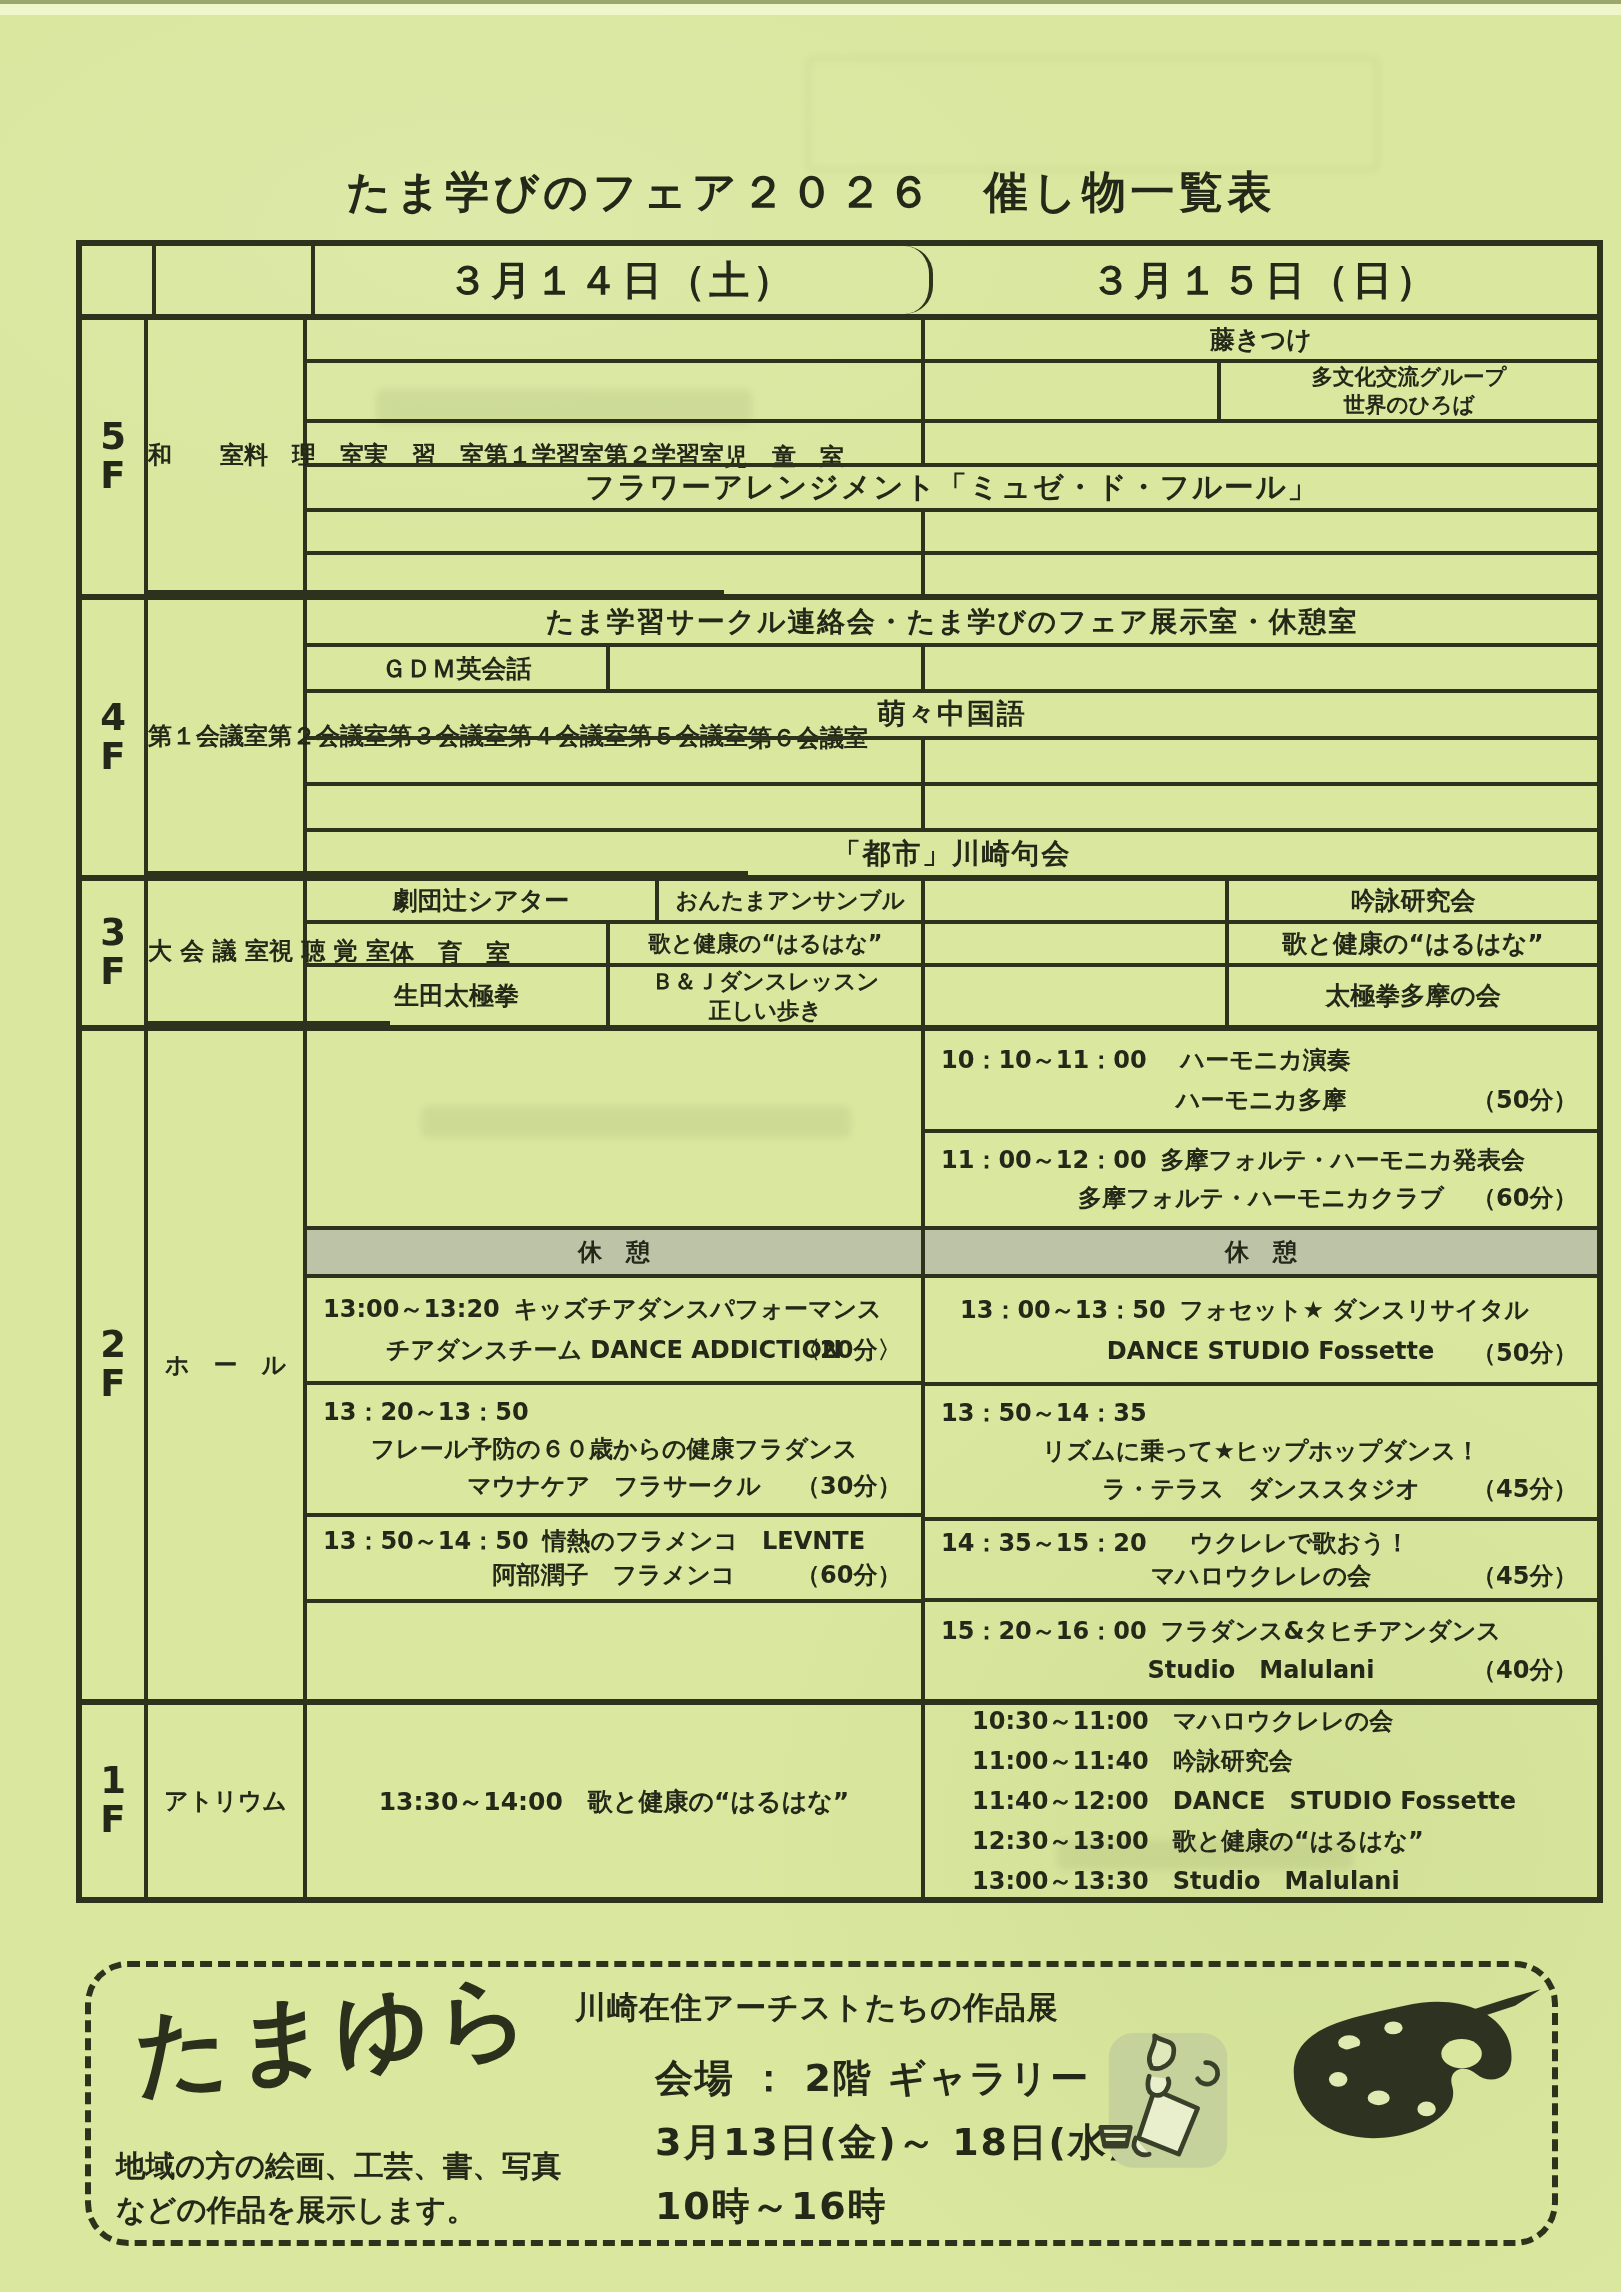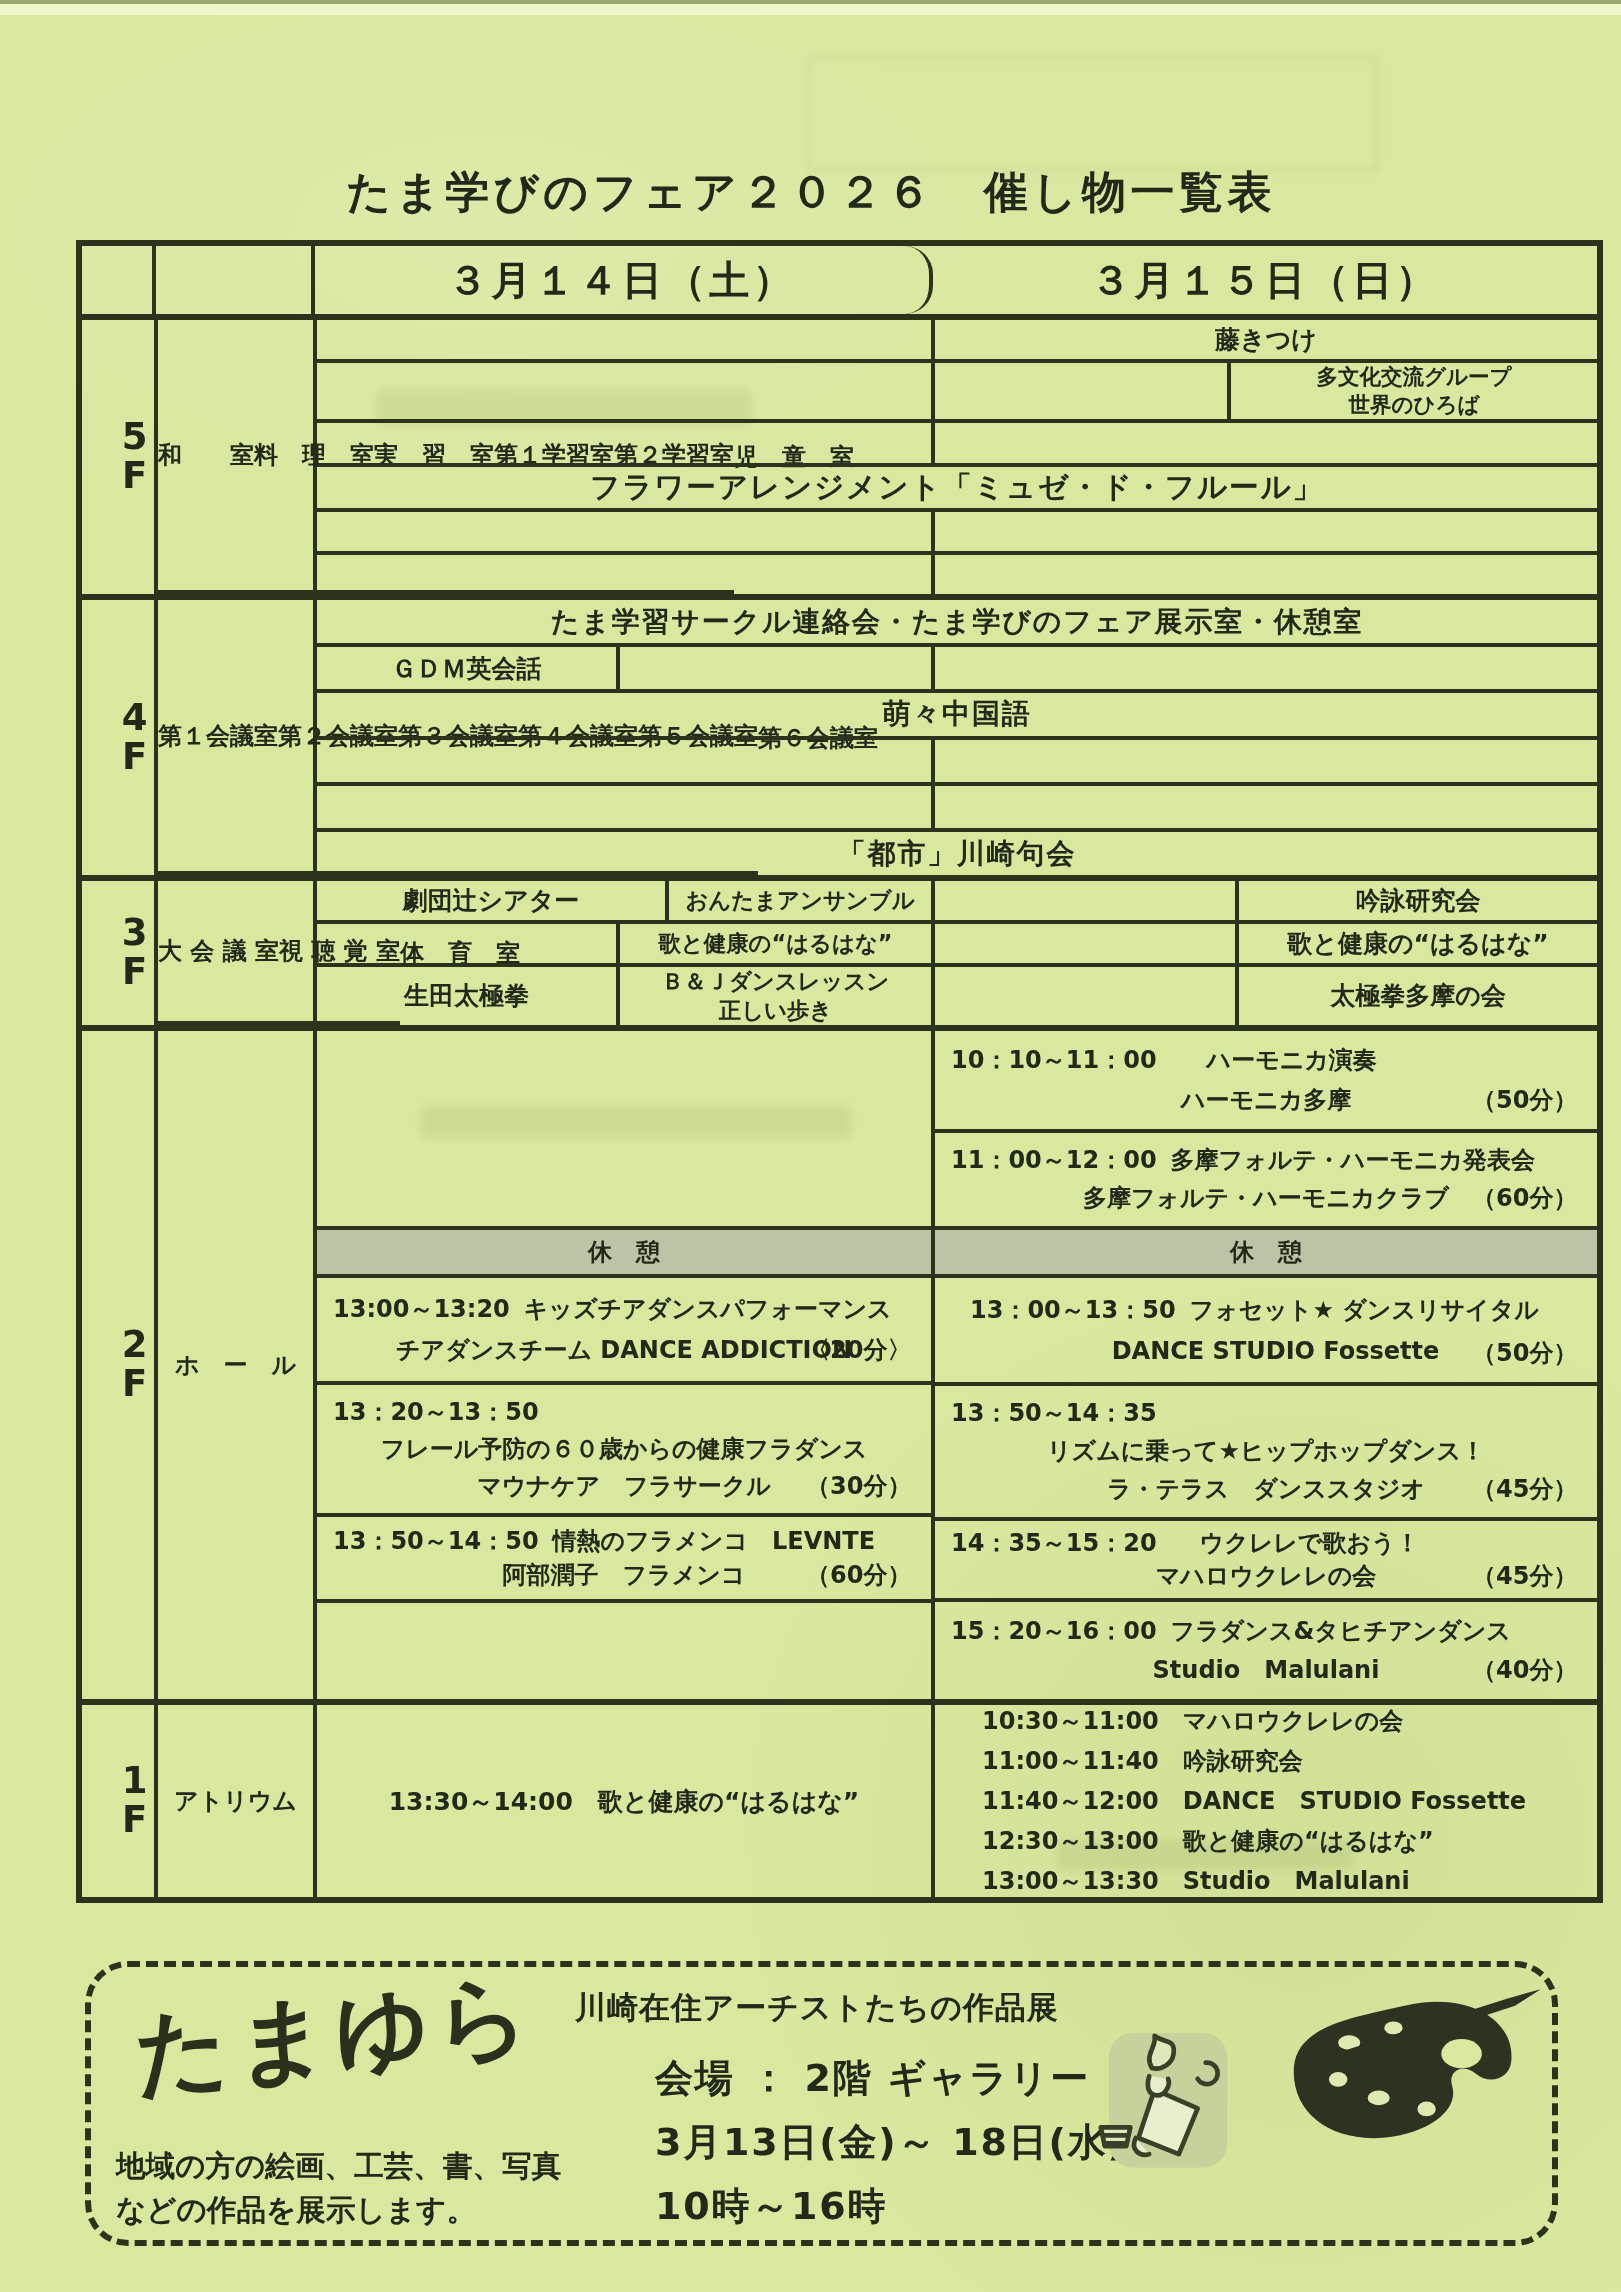--- a/index.html
+++ b/index.html
@@ -33,21 +33,21 @@
     border:6.3px solid var(--ln);display:flex;flex-direction:column;background:transparent;
   }
   .hdr{display:flex;height:75px;border-bottom:6.3px solid var(--ln);}
   .hdr .sp1{width:74px;border-right:4.5px solid var(--ln);}
   .hdr .sp2{width:159px;border-right:4.5px solid var(--ln);}
   .hdr .day{display:flex;align-items:center;justify-content:center;font-size:40px;font-weight:bold;letter-spacing:3.6px;border-radius:28px;}
   .hdr .d1{width:618px;border-right:4.5px solid var(--ln);}
   .hdr .d2{flex:1;}
   .sec{display:flex;border-bottom:6.3px solid var(--ln);}
   .sec:last-child{border-bottom:0;}
-  .fcell{width:76px;border-right:4.5px solid var(--ln);display:flex;align-items:center;justify-content:flex-end;}
+  .fcell{width:66px;border-right:4.5px solid var(--ln);display:flex;align-items:center;justify-content:center;}
   .fcell span{display:block;width:1.05em;word-break:break-all;text-align:center;font-size:37px;font-weight:bold;line-height:1.05;}
   .rcol{width:159px;border-right:4.5px solid var(--ln);display:flex;flex-direction:row;}
   .rcell{flex:1;border-bottom:4.5px solid var(--ln);display:flex;align-items:center;justify-content:center;
          font-size:24px;font-weight:bold;white-space:nowrap;}
   .rcol .rcell:last-child{border-bottom:0;}
   .ecol{flex:1;display:flex;flex-direction:column;}
   .erow{flex:1;display:flex;border-bottom:4.5px solid var(--ln);}
   .ecol .erow:last-child{border-bottom:0;}
   .cell{border-right:4.5px solid var(--ln);display:flex;flex-direction:column;align-items:center;justify-content:center;
         font-weight:bold;font-size:25px;text-align:center;}
@@ -274,21 +274,21 @@
                 <span class="dur">（60分）</span>
               </div>
             </div>
           </div>
           <div class="hrow" style="flex:1;"></div>
         </div>
 
         <div class="hallR">
           <div class="hrow" style="height:102px;">
             <div class="ev">
-              <div class="ln1" style="gap:50px;">
+              <div class="ln1" style="gap:34px;">
                 <span>10：10～11：00</span>
                 <span>ハーモニカ演奏</span>
               </div>
               <div class="ln2">
                 <span>ハーモニカ多摩</span>
                 <span class="dur">（50分）</span>
               </div>
             </div>
           </div>
           <div class="hrow" style="height:97px;">

